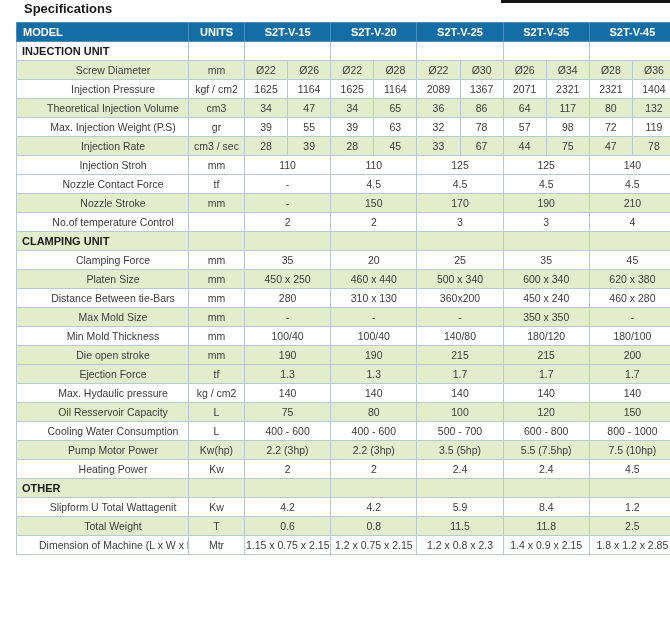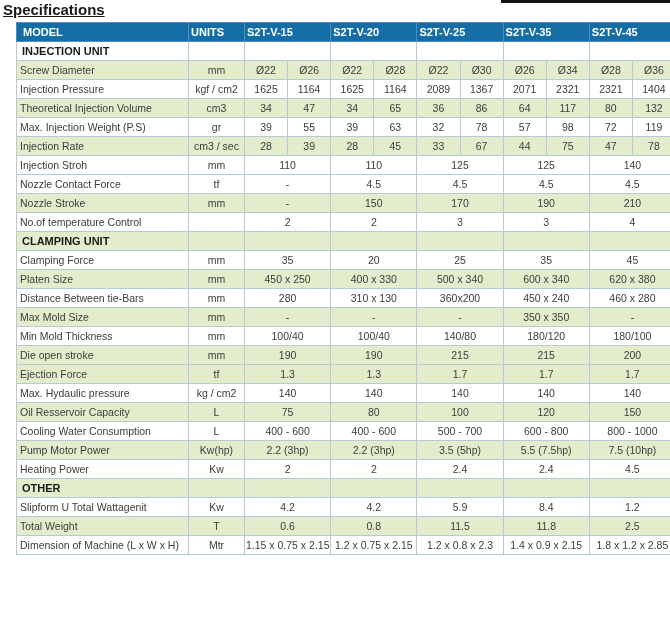--- a/index.html
+++ b/index.html
@@ -9,44 +9,44 @@
     --border:#b6c9d6;
     --label-text:#3c3c3c;
     --strong-text:#1a1a1a;
   }
   html,body{margin:0;padding:0;}
   body{
     width:670px;height:639px;position:relative;background:#ffffff;
     font-family:"Liberation Sans",sans-serif;overflow:hidden;
   }
   .page-title{
-    position:absolute;left:3px;top:1px;
-    font-size:15px;font-weight:bold;color:var(--strong-text);text-decoration:underline;
+    position:absolute;left:24px;top:1px;
+    font-size:13px;font-weight:bold;color:var(--strong-text);
   }
   .top-right-line{
     position:absolute;left:501px;top:0;width:169px;height:3px;background:#141414;
   }
   table.spec{
     position:absolute;left:16px;top:22px;width:659px;
     border-collapse:collapse;table-layout:fixed;
   }
   table.spec th{
     background:var(--header-bg);color:#ffffff;
     font-size:11px;font-weight:bold;height:18px;line-height:18px;
     border:1px solid var(--header-border);
-    text-align:left;padding:0 2px;white-space:nowrap;overflow:hidden;
+    text-align:center;padding:0 2px;white-space:nowrap;overflow:hidden;
   }
   table.spec th.model-h{text-align:left;padding-left:6px;}
   table.spec td{
     border:1px solid var(--border);
     font-size:10.5px;color:var(--label-text);
     height:18px;line-height:18px;text-align:center;
     padding:0 1px;white-space:nowrap;overflow:hidden;
   }
-  table.spec td.row-label{text-align:left;padding-left:3px;}
+  table.spec td.row-label{text-align:center;padding-left:22px;}
   table.spec td.section-title{
     text-align:left;padding-left:5px;font-weight:bold;color:var(--strong-text);font-size:11px;
   }
   tr.g td{background:var(--row-green);}
   tr.w td{background:#ffffff;}
 </style>
 </head>
 <body>
 
 <div class="page-title">Specifications</div>
@@ -209,21 +209,21 @@
         <td class="val" colspan="2">35</td>
         <td class="val" colspan="2">20</td>
         <td class="val" colspan="2">25</td>
         <td class="val" colspan="2">35</td>
         <td class="val" colspan="2">45</td>
       </tr>
       <tr class="g">
         <td class="row-label">Platen Size</td>
         <td>mm</td>
         <td class="val" colspan="2">450 x 250</td>
-        <td class="val" colspan="2">400 x 330</td>
+        <td class="val" colspan="2">460 x 440</td>
         <td class="val" colspan="2">500 x 340</td>
         <td class="val" colspan="2">600 x 340</td>
         <td class="val" colspan="2">620 x 380</td>
       </tr>
       <tr class="w">
         <td class="row-label">Distance Between tie-Bars</td>
         <td>mm</td>
         <td class="val" colspan="2">280</td>
         <td class="val" colspan="2">310 x 130</td>
         <td class="val" colspan="2">360x200</td>

